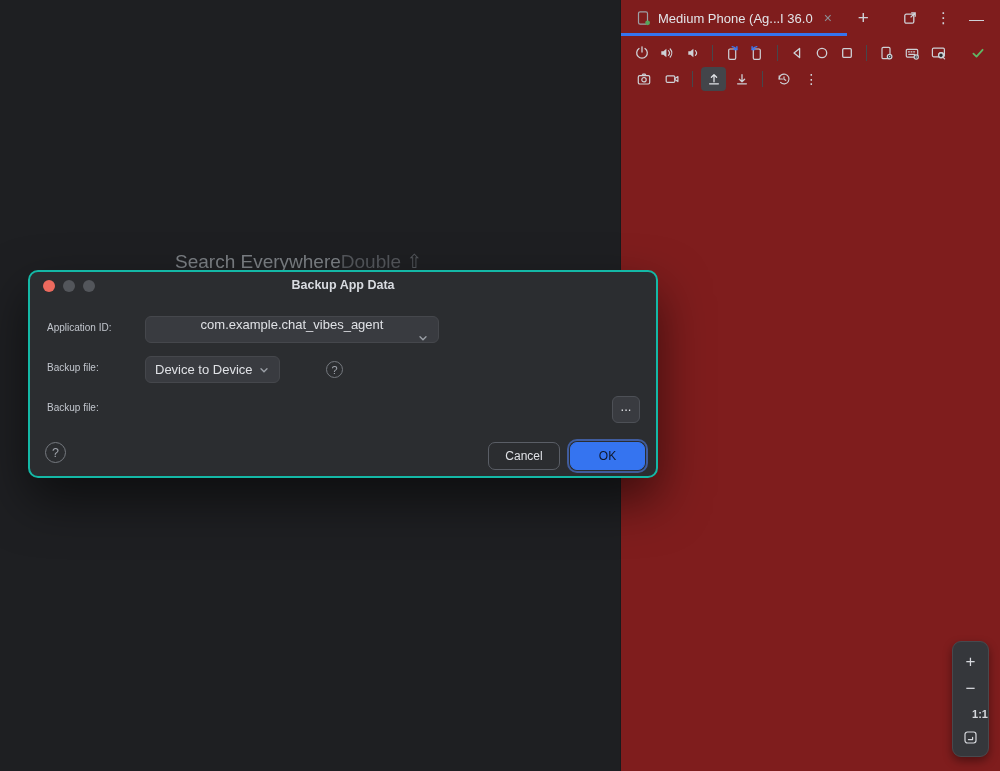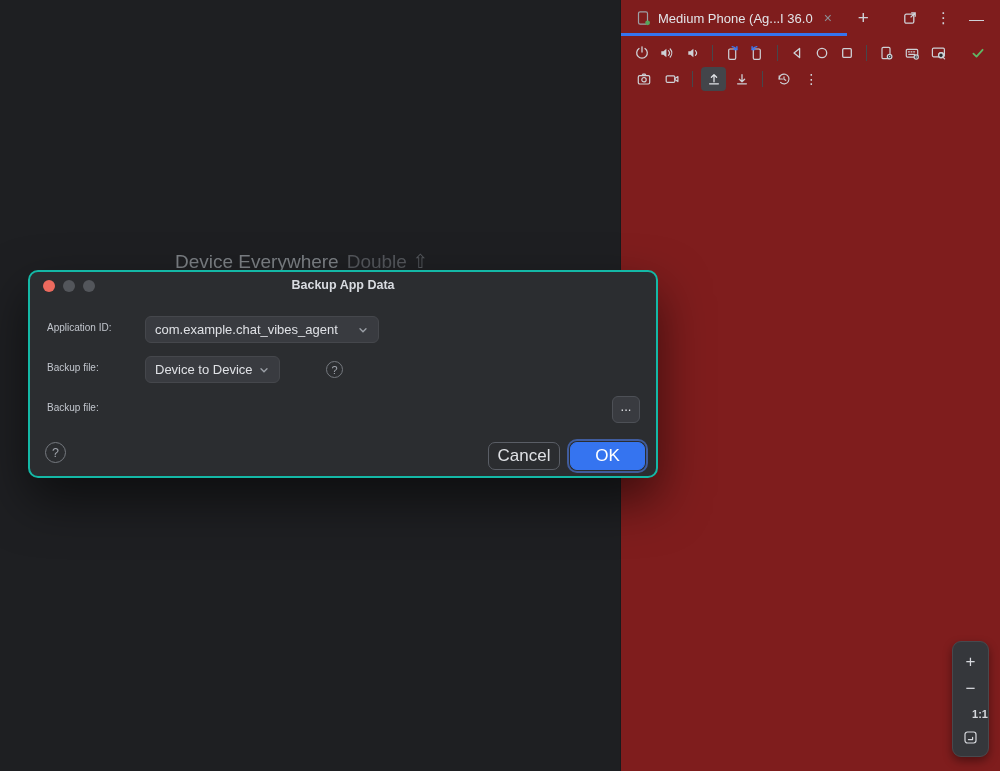--- a/index.html
+++ b/index.html
@@ -7,21 +7,21 @@
   body {
     background:#1e1f22;
     font-family:"Liberation Sans","DejaVu Sans",sans-serif;
     position:relative; overflow:hidden;
     -webkit-font-smoothing:antialiased;
   }
   svg { display:block; }
 
   
   .editor-hint { position:absolute; left:175px; top:250px; font-size:19px; color:#7c8085; white-space:nowrap; }
-  .editor-hint .shortcut { color:#54575c; margin-left:8px; }
+  .editor-hint .shortcut { color:#54575c; margin-left:0; }
 
   
   .panel { position:absolute; left:620px; top:0; width:380px; height:771px; background:#7f1d1d; border-left:1px solid #191a1c; }
   .tabstrip { position:absolute; left:0; top:0; right:0; height:36px; display:flex; align-items:center; }
   .device-tab { display:flex; align-items:center; gap:7px; padding:0 8px 0 14px; height:100%; color:#e2e4e8; font-size:13px; }
   .tab-close { color:#8d9096; font-size:14px; padding:0 4px; cursor:pointer; }
   .tab-new { color:#cfd2d8; font-size:19px; font-weight:300; margin-left:8px; padding:0 6px; }
   .tab-underline { position:absolute; left:0; top:33px; width:226px; height:3px; background:#3574f0; }
   .win-actions { margin-left:auto; display:flex; align-items:center; gap:18px; padding-right:16px; color:#cfd2d8; }
   .win-actions .glyph { font-size:15px; }
@@ -54,30 +54,30 @@
   .combo { position:absolute; background:#393b40; border:1px solid #45474c; border-radius:6px; height:27px;
     display:flex; align-items:center; padding:0 9px; font-size:13px; color:#dfe1e5; cursor:pointer; }
   .combo .chev { margin-left:auto; color:#9ca1a8; }
   .combo3 { padding-right:0; }
   .chev-cell { margin-left:auto; width:27px; align-self:stretch; border-left:1px solid #46484d; display:grid; place-items:center; color:#9ca1a8; cursor:pointer; }
   .help-circle { border:1.4px solid #75797f; border-radius:50%; color:#a0a4ac; display:grid; place-items:center; cursor:pointer; background:transparent; }
   .help-inline { position:absolute; left:296px; top:89px; width:17px; height:17px; font-size:11px; }
   .dlg-help { position:absolute; left:15px; top:170px; width:21px; height:21px; font-size:12.5px; }
   .browse-btn { position:absolute; left:582px; top:124px; width:28px; height:27px; background:#393b40; border:1px solid #4d5056;
     border-radius:6px; color:#dfe1e5; font-size:13px; display:grid; place-items:center; line-height:0; padding-bottom:6px; cursor:pointer; }
-  .btn { height:28px; border-radius:7px; font-size:17px; font-family:inherit; display:grid; place-items:center; cursor:pointer; }
+  .btn { height:28px; border-radius:7px; font-size:12px; font-family:inherit; display:grid; place-items:center; cursor:pointer; }
   .btn-cancel { position:absolute; left:458px; top:170px; width:72px; background:transparent; border:1px solid #5a5e66; color:#dfe1e5; }
-  .btn-ok { position:absolute; left:540px; top:170px; width:75px; background:#3574f0; border:1px solid #3574f0; color:#ffffff;
+  .btn-ok { position:absolute; left:540px; top:170px; width:75px; background:#3574f0; border:1px solid #3574f0; color:#0f172a;
     box-shadow:0 0 0 1px #2b2d30, 0 0 0 3px rgba(76,118,216,.65); }
 </style>
 </head>
 <body>
 
 <div class="editor-hint">
-  <span>Device Everywhere</span><span class="shortcut">Double ⇧</span>
+  <span>Search Everywhere</span><span class="shortcut">Double ⇧</span>
 </div>
 
 <div class="panel">
 
   <div class="tabstrip">
     <div class="device-tab">
       <span>
         <svg width="16" height="16" viewBox="0 0 16 16">
             <rect x="3.5" y="1.8" width="9" height="12.4" rx="1.6" fill="none" stroke="#9da0a6" stroke-width="1.2"></rect>
             <circle cx="12.6" cy="12.8" r="2.4" fill="#58a55c"></circle>
@@ -237,21 +237,21 @@
 
 <div class="dialog">
   <div class="traffic">
     <span class="dot dot-red"></span>
     <span class="dot dot-gray"></span>
     <span class="dot dot-gray"></span>
   </div>
   <div class="dlg-title">Backup App Data</div>
 
   <span class="dlg-label" style="top:50px">Application ID:</span>
-  <div class="combo" style="left:115px; top:44px; width:234px;">
+  <div class="combo" style="left:115px; top:44px; width:294px;flex-direction:column;">
     <span>com.example.chat_vibes_agent</span>
     <span class="chev">
       <svg width="12" height="12" viewBox="0 0 12 12" fill="none" stroke="currentColor" stroke-width="1.3" stroke-linecap="round">
           <path d="M3 4.8 6 7.8 9 4.8"></path>
         </svg>
     </span>
   </div>
 
   <span class="dlg-label" style="top:90px">Backup file:</span>
   <div class="combo" style="left:115px; top:84px; width:135px;">

